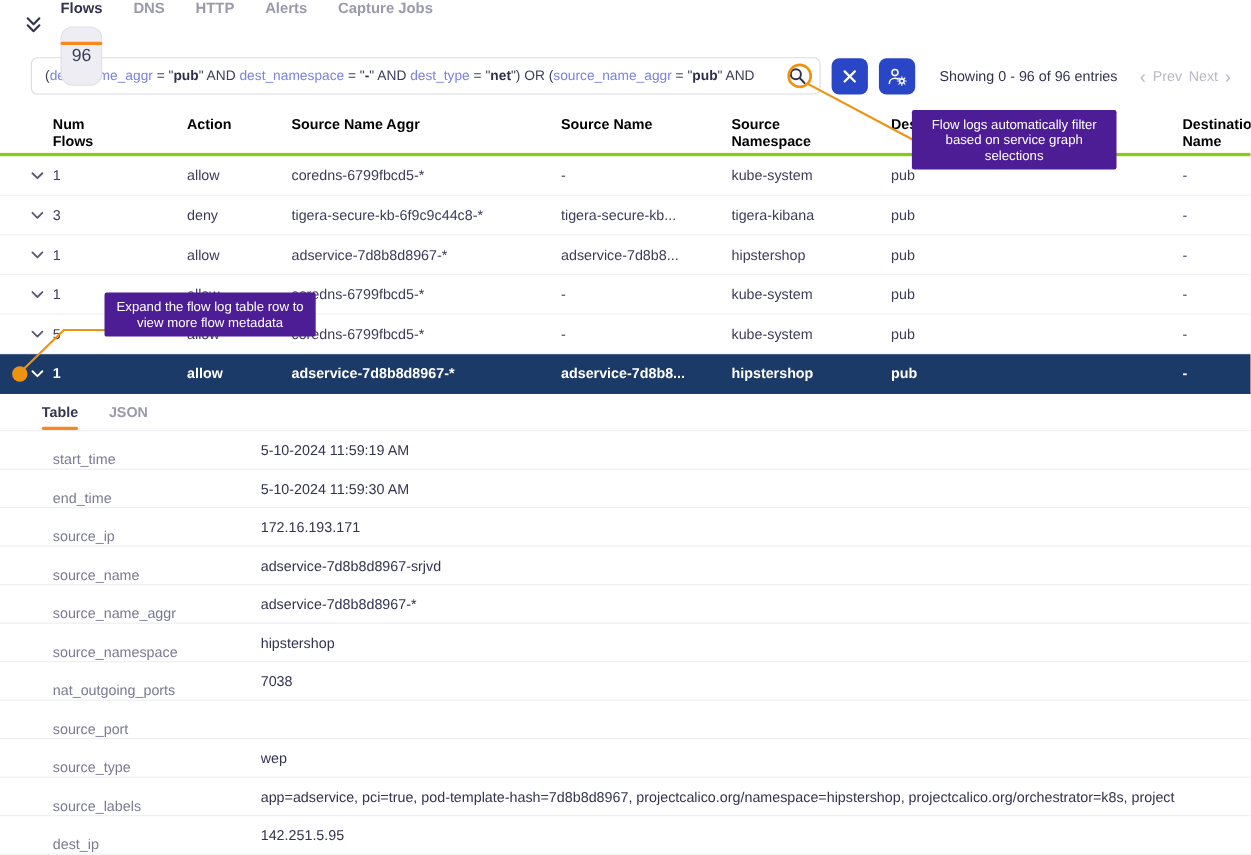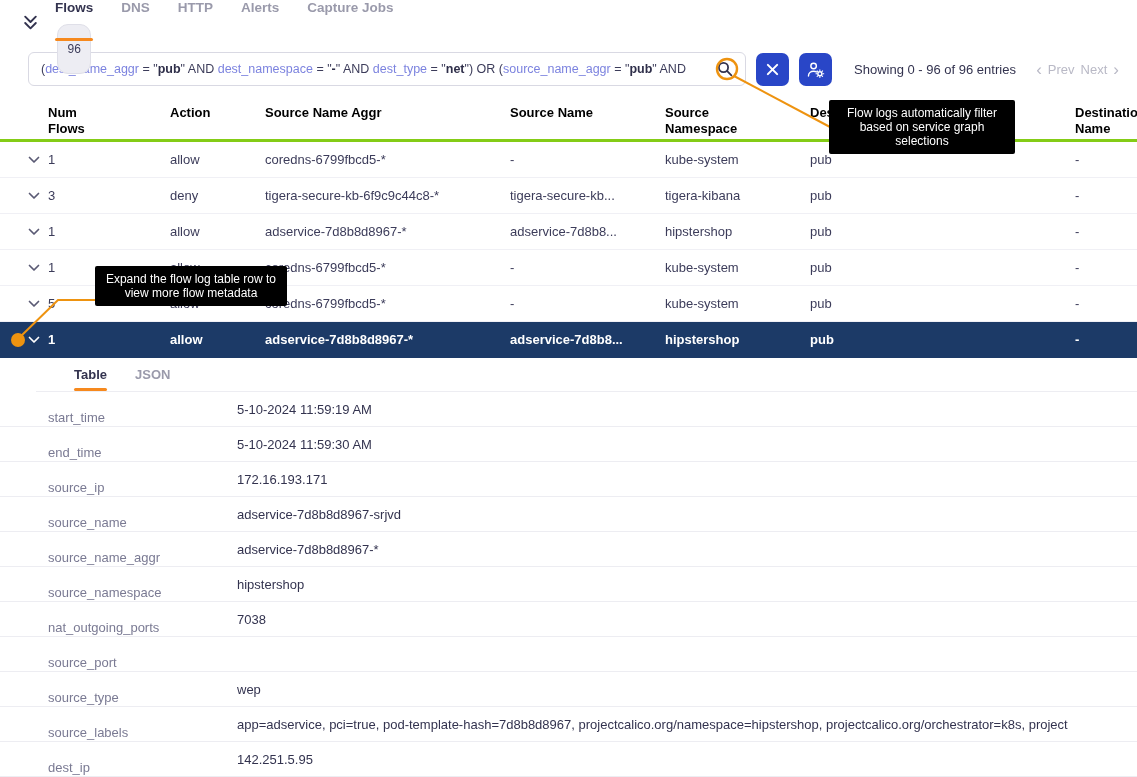--- a/index.html
+++ b/index.html
@@ -12,21 +12,21 @@
   
   .tab-bar { display: flex; align-items: center; height: 44px; padding-left: 22px; }
   .collapse-btn { display: flex; align-items: center; margin-right: 16px; cursor: pointer; }
   .tabs { display: flex; align-items: center; gap: 28px; height: 100%; }
   .tab { position: relative; display: flex; align-items: center; gap: 9px; height: 100%;
          font-size: 13.5px; font-weight: bold; color: #9a9aab; cursor: pointer; flex-direction: column; }
   .tab.active { color: #33334f; }
   .tab.active::after { content: ""; position: absolute; left: 0; right: 0; bottom: 3px;
                        height: 3px; background: #F6891E; border-radius: 2px; }
   .badge { background: #ededf3; border: 1px solid #dfdfe8; border-radius: 11px;
-           padding: 17px 9px; font-size: 12px; font-weight: normal; color: #3c3c5a; }
+           padding: 17px 9px; font-size: 16px; font-weight: normal; color: #3c3c5a; }
 
   
   .search-row { display: flex; align-items: center; height: 52px; padding: 8px 16px 10px 28px; gap: 10px; }
   .search-box { width: 718px; height: 34px; border: 1px solid #d9d9e3; border-radius: 6px;
                 display: flex; align-items: center; padding: 0 12px; gap: 8px; background: #fff; }
   .query { flex: 1; font-size: 12.5px; white-space: nowrap; overflow: hidden; }
   .seg-field { color: #7C83DF; margin-top: 41px; }
   .seg-plain { color: #3c3c5a; }
   .seg-value { color: #2f2f4a; font-weight: bold; }
   .btn-blue { width: 33px; height: 33px; border-radius: 7px; background: #2946C7; border: none;
@@ -50,35 +50,35 @@
   .hc6 { max-width: 88px; }
   .fl-row { height: 36px; align-items: center; font-size: 13px; color: #3c3c5a;
             border-bottom: 1px solid #f0f0f5; cursor: pointer; }
   .cell { white-space: nowrap; overflow: hidden; padding-right: 12px; }
   .chev { display: flex; align-items: center; color: #5a5a74; cursor: pointer; }
   .fl-row.selected { background: #1C3A67; color: #fff; font-weight: bold; border-bottom-color: #1C3A67; }
   .fl-row.selected .chev { color: #fff; }
 
   
   .detail-tabs { display: flex; align-items: center; gap: 28px; height: 34px; padding-left: 38px;
-                 border-bottom: 1px solid #ededf2; margin-left: 36px; }
+                 border-bottom: 1px solid #ededf2; }
   .d-tab { position: relative; height: 100%; display: flex; align-items: center;
            font-size: 13px; font-weight: bold; color: #9a9aab; cursor: pointer; }
   .d-tab.active { color: #33334f; }
   .d-tab.active::after { content: ""; position: absolute; left: 0; right: 0; bottom: 0;
                          height: 3px; background: #F6891E; border-radius: 2px; }
 
   
   .d-row { display: flex; align-items: center; height: 35px; padding-left: 48px;
            border-bottom: 1px solid #ededf2; font-size: 13px; }
   .d-key { width: 189px; flex: none; color: #7a7a93; margin-top: 16px; }
   .d-val { flex: 1; color: #33334f; white-space: nowrap; overflow: hidden; }
 
   
-  .callout { position: absolute; z-index: 60; background: #000000; color: #fff;
+  .callout { position: absolute; z-index: 60; background: #4c1d95; color: #fff;
              font-size: 12px; line-height: 1.18; text-align: center; padding: 6px 8px;
              border-radius: 2px; }
   #callout-filter { left: 829px; top: 100px; width: 186px; }
   #callout-expand { left: 95px;  top: 266px; width: 192px; }
 
   #overlay { position: absolute; left: 0; top: 0; z-index: 55; pointer-events: none; }
 </style>
 </head>
 <body>
 

